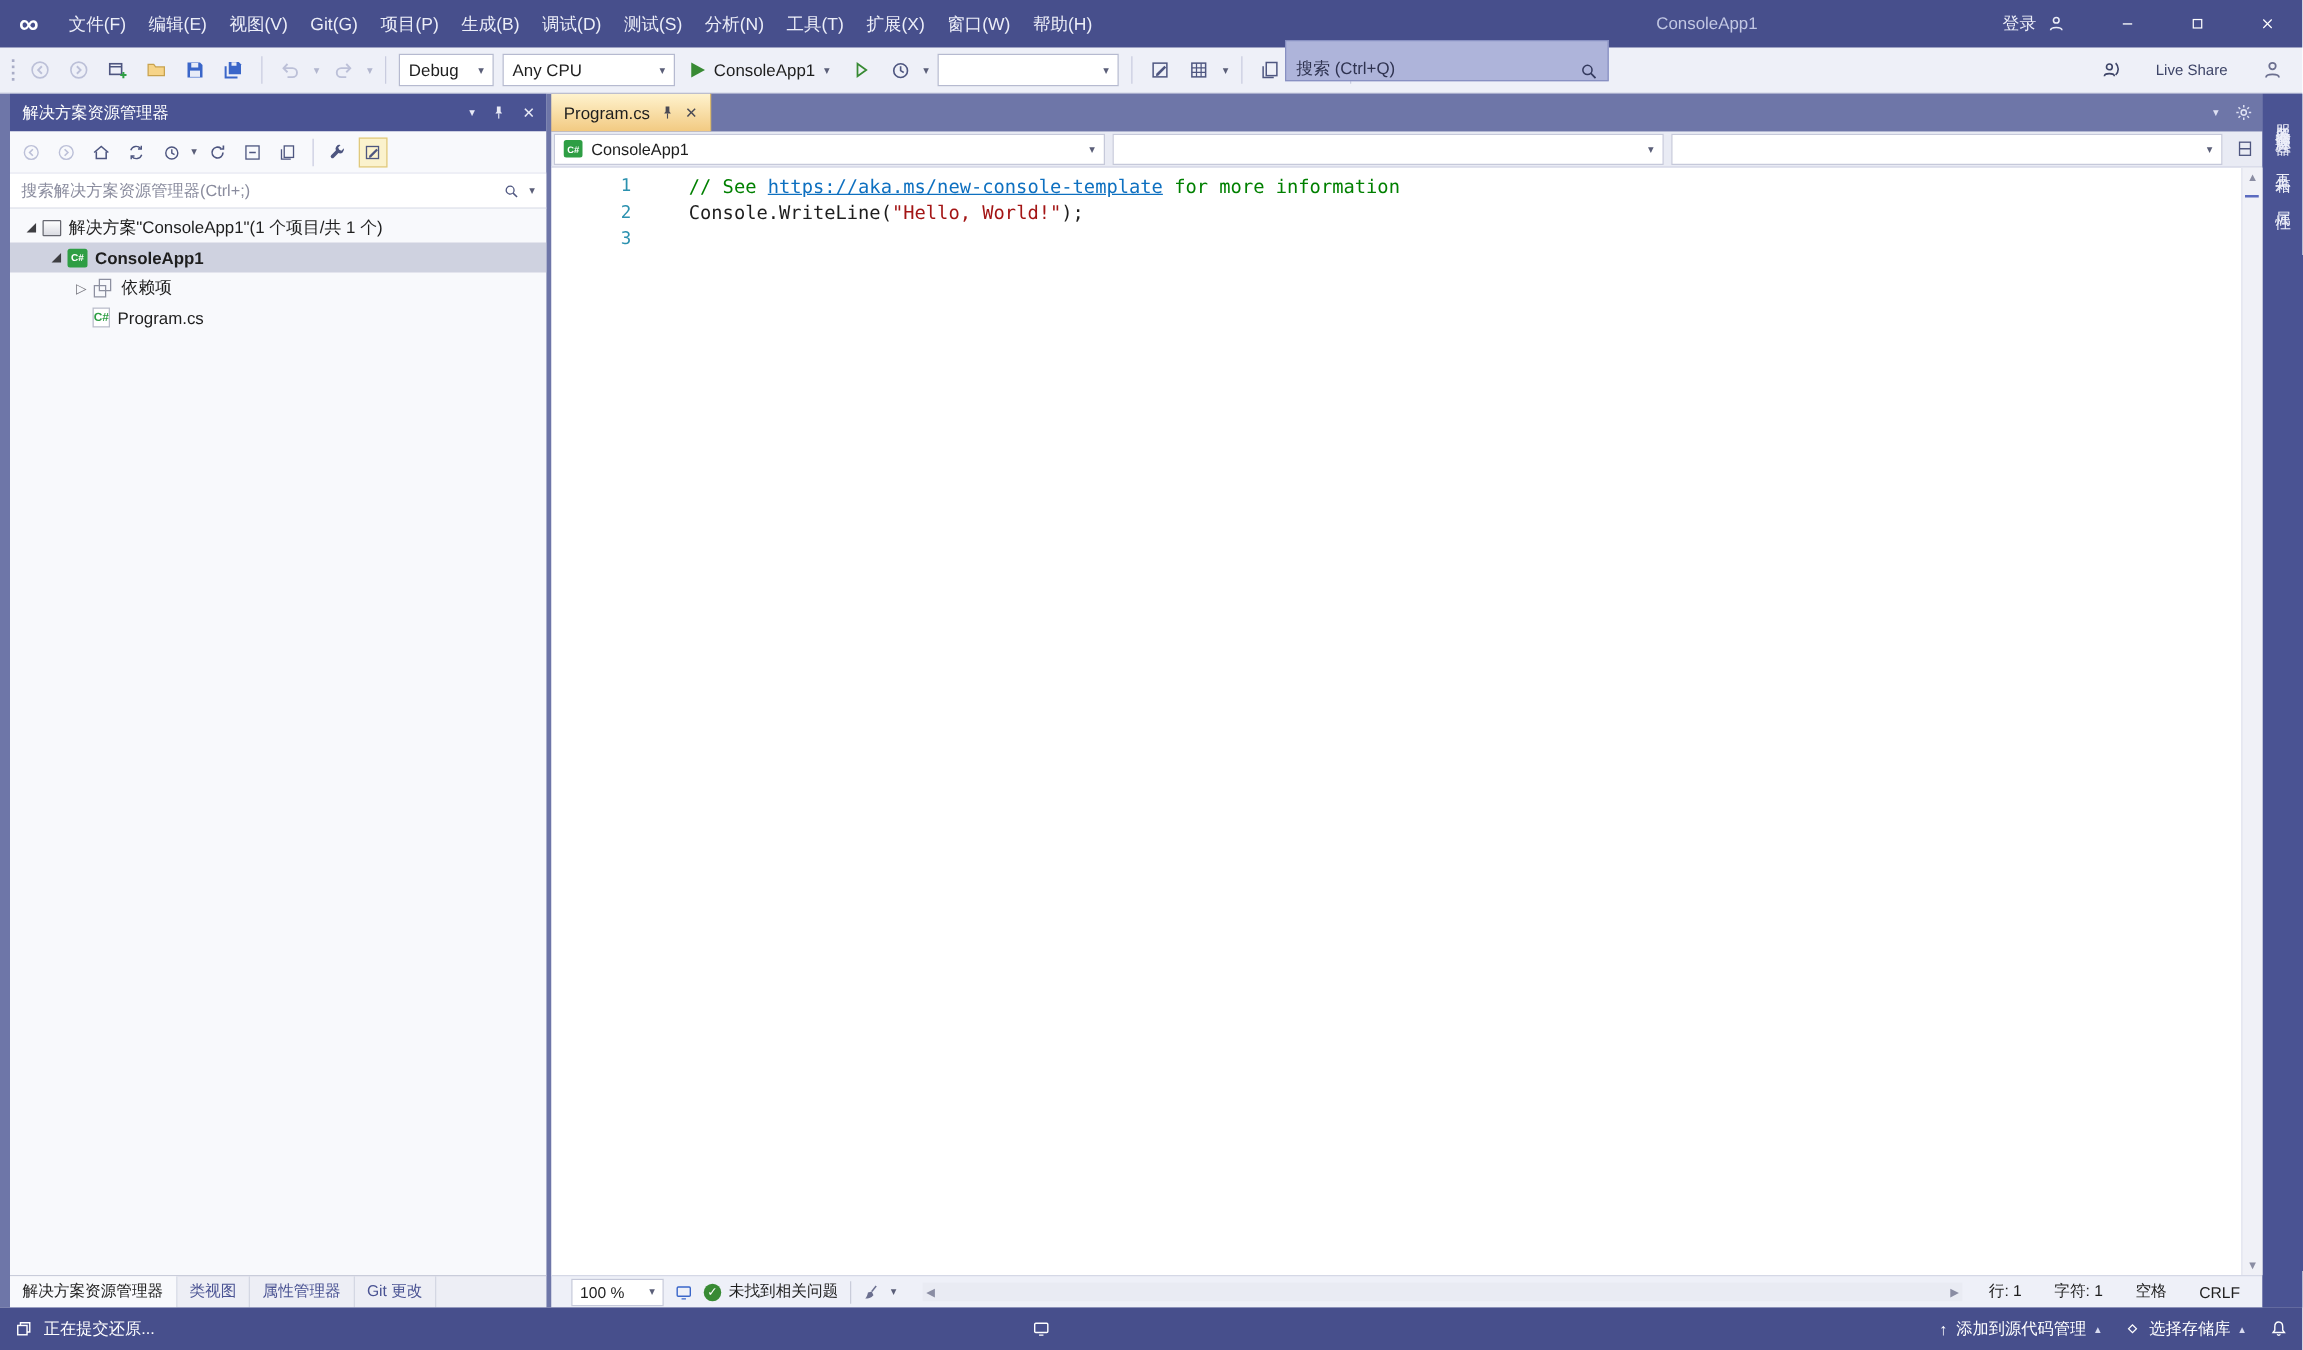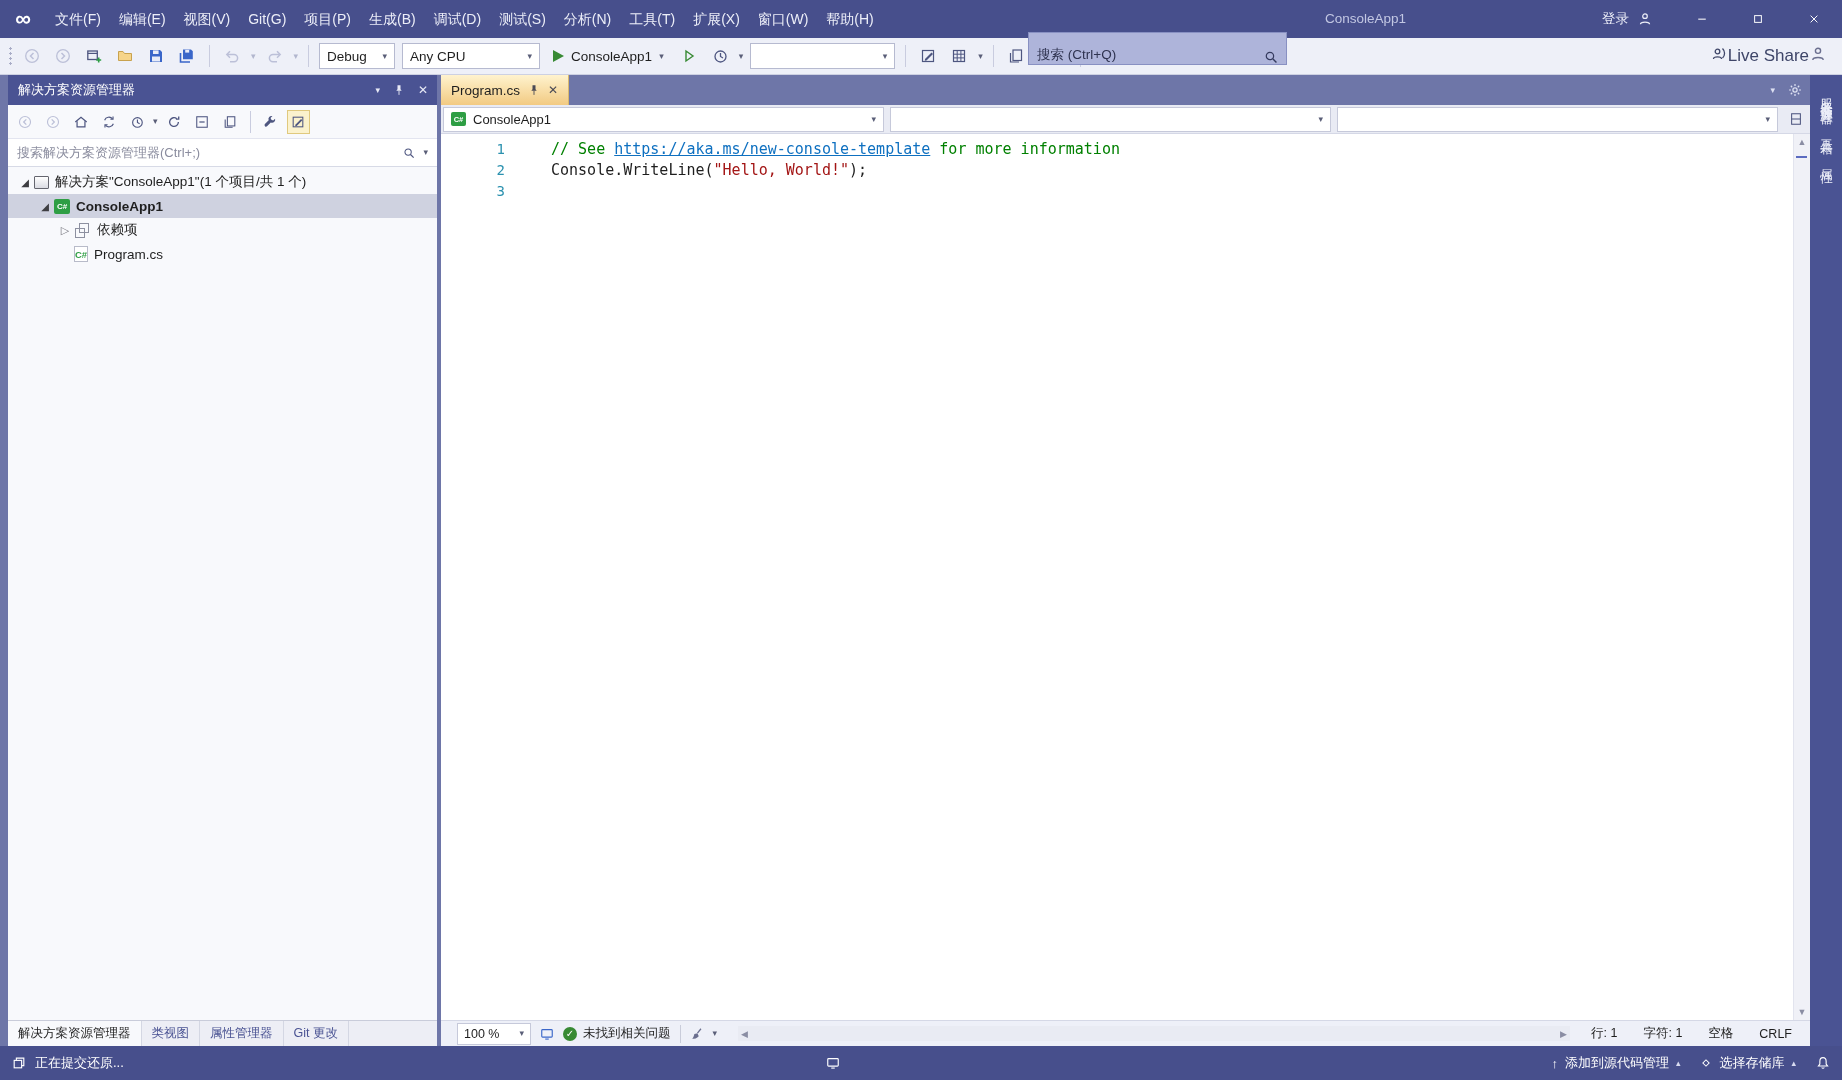--- a/index.html
+++ b/index.html
@@ -29,21 +29,21 @@
   .tbtn { width:24px; height:26px; display:flex; align-items:center; justify-content:center; color:#4E5680; }
   .tbtn.disabled { color:#BCC0D8; }
   .tb-sep { width:1px; height:22px; background:#C9CCDF; margin:0 3px; flex:none; }
   .caret { font-size:9px; color:#5A5E78; line-height:1; }
   .caret.dim { color:#B2B6CE; }
   .combo { height:26px; background:#fff; border:1px solid #B6BAD0; display:flex; align-items:center; padding:0 7px; font-size:13.5px; color:#1E1E1E; gap:6px; }
   .combo .caret { margin-left:auto; }
   .run-btn { display:flex; align-items:center; gap:7px; padding:0 6px; height:28px; }
   .play-tri { width:0; height:0; border-left:11px solid var(--play-green); border-top:6.5px solid transparent; border-bottom:6.5px solid transparent; }
   .run-label { font-size:13.5px; color:#1E1E1E; white-space:nowrap; }
-  .toolbar-right { margin-left:auto; display:flex; gap:1px; color:#3E4568; font-size:17px; padding-right:8px; }
+  .toolbar-right { margin-left:auto; display:flex; align-items:center; gap:28px; color:#3E4568; font-size:12px; padding-right:8px; }
 
   
   .main { height:971px; display:flex; background:var(--docwell); padding-left:8px; }
   .left-panel { width:429px; flex:none; display:flex; flex-direction:column; background:var(--panel-bg); }
   .panel-header { height:30px; flex:none; background:var(--accent); color:#fff; display:flex; align-items:center; padding:0 9px 0 10px; font-size:13px; }
   .hicons { margin-left:auto; display:flex; align-items:center; gap:13px; color:#E8EAF6; }
   .panel-toolbar { height:34px; flex:none; display:flex; align-items:center; gap:5px; padding:0 5px; border-bottom:1px solid #E3E5F0; color:#4E5680; }
   .ptbtn { width:23px; height:24px; display:flex; align-items:center; justify-content:center; color:#4E5680; }
   .ptbtn.disabled { color:#BCC0D8; }
   .ptbtn.toggled { background:#FBF2CD; border:1px solid #E0C97E; }

